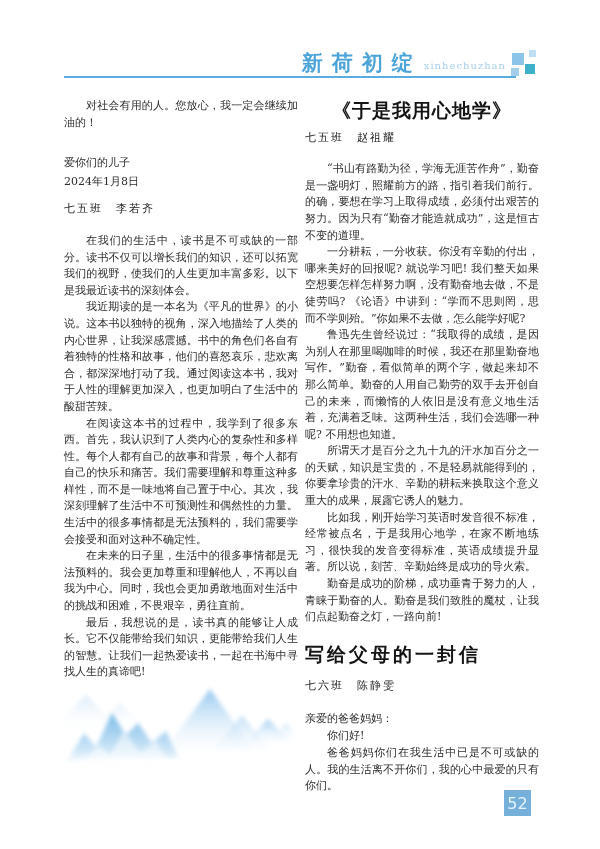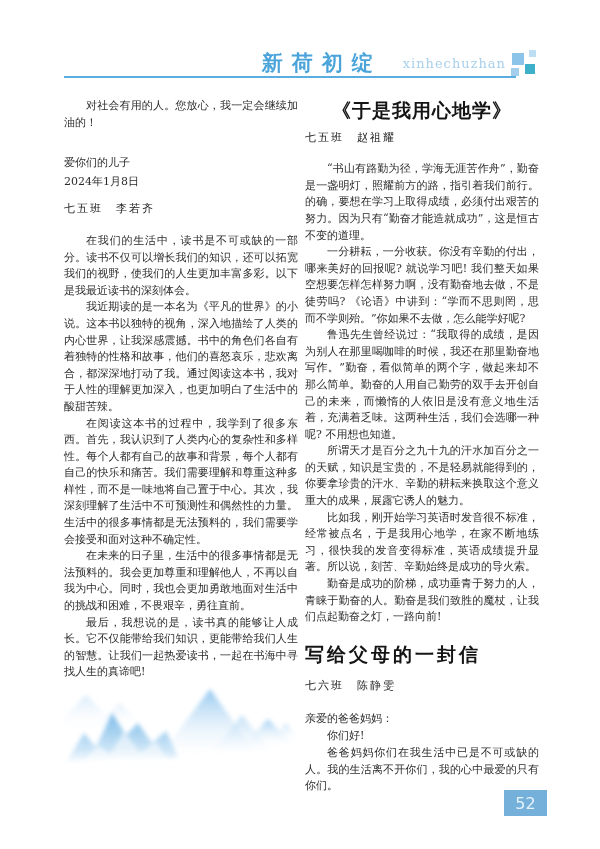--- a/index.html
+++ b/index.html
@@ -4,23 +4,23 @@
 <style>
   html,body { margin:0; padding:0; background:#ffffff; }
   .page {
     position:relative; width:600px; height:849px; background:#ffffff;
     font-family:"DejaVu Serif","Liberation Serif",serif;
     color:#2b2b2b; overflow:hidden;
   }
 
   
   .header { position:absolute; left:64px; right:60px; top:52px; }
-  .header-row { display:flex; justify-content:flex-end; align-items:flex-end; gap:21px; padding-right:34px; }
+  .header-row { display:flex; justify-content:flex-end; align-items:flex-end; gap:2px; padding-right:34px; }
   .header-title { color:#4aa4da; font-size:21px; font-weight:700; letter-spacing:9px; line-height:1; }
-  .header-sub { color:#a8cfeb; font-size:13px; letter-spacing:1px; padding-bottom:2px; }
+  .header-sub { color:#a8cfeb; font-size:10px; letter-spacing:1px; padding-bottom:2px; }
   .header-line { height:0; border-bottom:2px solid #59ade0; margin-top:3px; margin-right:24px; }
   .squares { position:absolute; right:-4px; top:-2px; width:34px; height:34px; }
   .squares .sq { position:absolute; }
   .sq1 { left:2px;  top:3px;  width:12px; height:12px; background:#8cc4e9; }
   .sq2 { left:19px; top:0px;  width:7px;  height:7px;  background:#bddef3; }
   .sq3 { left:15px; top:14px; width:10px; height:10px; background:#3fb0c9; }
   .sq4 { left:1px;  top:18px; width:8px;  height:8px;  background:#a3cfec; }
 
   
   .col { position:absolute; top:98px; width:234px; font-size:11px; line-height:16.6px; }
@@ -36,21 +36,21 @@
   .quote-title { letter-spacing:1px; font-size:19px; }
   .author { text-align:left; font-size:11px; letter-spacing:2px; margin-top:11px; color:#222; }
   .body-start { margin-top:15px !important; }
 
   .letter-title { text-align:left; font-size:19px; letter-spacing:3px; color:#141414; font-weight:600; margin-top:20px; }
   .salutation { text-indent:0 !important; margin-top:16px !important; }
   .greeting { margin-top:1px !important; }
 
   
   .page-num {
-    position:absolute; left:504px; top:790px; width:43px; height:26px;
+    position:absolute; left:504px; top:790px; width:27px; height:26px;
     background:#74b0da; color:#e6f3fc; font-size:16px;
     display:flex; align-items:center; justify-content:center;
     font-family:"DejaVu Sans","Liberation Sans",sans-serif;
   }
   .mountains { position:absolute; left:28px; top:683px; width:272px; height:152px; }
 </style>
 </head>
 <body>
 
 <div class="page">

